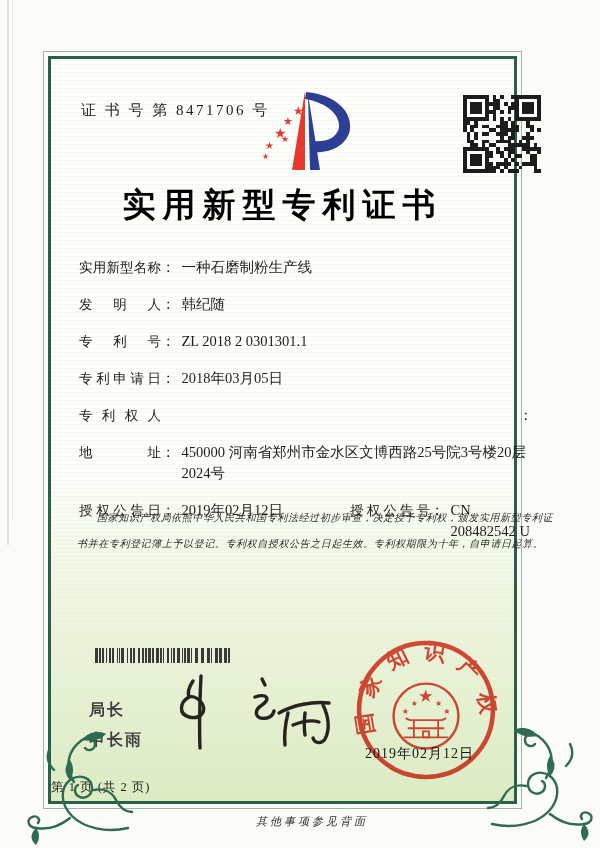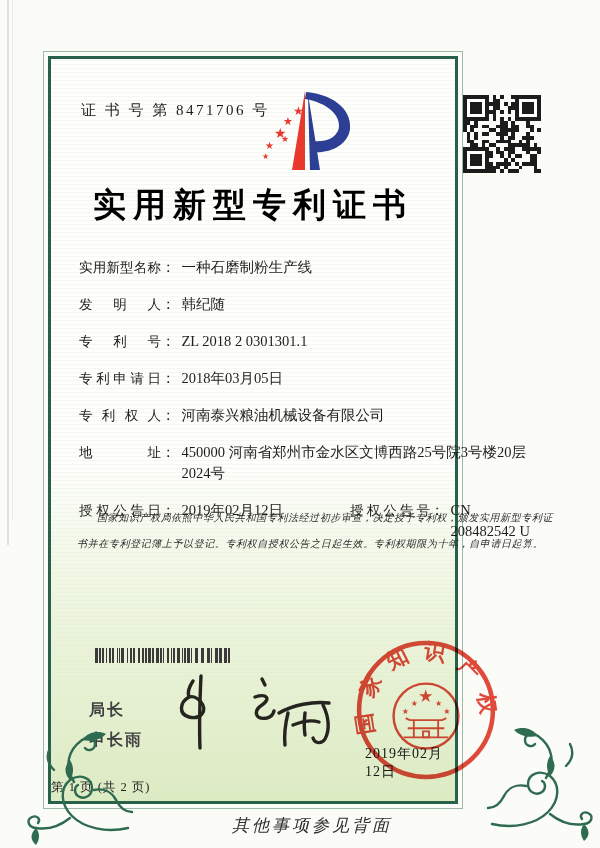--- a/index.html
+++ b/index.html
@@ -15,21 +15,21 @@
     background:#fbfbf8;
     font-family:"Liberation Serif","DejaVu Serif",serif;
     color:var(--ink);
     overflow:hidden;
   }
   .scan-edge{position:absolute;left:7px;top:0;width:2px;height:545px;background:#c4cfc6;opacity:.55;}
   .scan-edge-2{position:absolute;left:12px;top:0;width:1px;height:520px;background:#d6ddd6;opacity:.5;}
 
   
   .frame{
-    position:absolute;left:48px;top:56px;width:410px;height:748px;
+    position:absolute;left:48px;top:56px;width:469px;height:748px;
     border:3px solid var(--green);
     outline:1px solid var(--green-soft);
     outline-offset:4px;
     background:#fefefc;
   }
   .tint-stripes{
     position:absolute;inset:0;pointer-events:none;
     background:repeating-linear-gradient(0deg, rgba(120,170,95,.14) 0 1px, rgba(120,170,95,0) 1px 4px);
     opacity:.55;
   }
@@ -74,21 +74,21 @@
   
   .barcode{position:absolute;left:44px;top:589px;width:138px;height:15px;}
   .director{position:absolute;left:38px;top:636px;font-size:16px;font-weight:600;line-height:30px;color:#404040;letter-spacing:2px;}
   .signature{position:absolute;left:112px;top:606px;width:190px;height:96px;z-index:3;}
   .seal{position:absolute;left:302px;top:578px;width:146px;height:146px;opacity:.92;mix-blend-mode:multiply;z-index:2;}
   .seal-date{position:absolute;left:314px;top:686px;font-size:14px;letter-spacing:1px;color:#161616;z-index:4;font-weight:500;}
   .page-num{position:absolute;left:0;top:720px;width:100%;font-size:12.5px;letter-spacing:1px;color:#222;}
 
   .back-note{
     position:absolute;left:0;top:814px;width:100%;text-align:center;
-    font-size:17px;font-style:italic;letter-spacing:3px;color:#2e2e2e;padding-left:24px;
+    font-size:11px;font-style:italic;letter-spacing:3px;color:#2e2e2e;padding-left:24px;
   }
 
   .flourish{position:absolute;width:112px;height:116px;z-index:5;}
   .flourish-left{left:22px;top:730px;}
   .flourish-right{left:486px;top:726px;transform:scaleX(-1);}
 
   svg{display:block;width:100%;height:100%;}
 </style>
 </head>
 <body>
@@ -293,21 +293,20 @@
         <span class="fvalue">ZL 2018 2 0301301.1</span>
     </div>
     <div class="frow">
       <span class="flabel">专利申请日</span>
         <span class="fcolon">：</span>
         <span class="fvalue">2018年03月05日</span>
     </div>
     <div class="frow">
       <span class="flabel">专利权人</span>
         <span class="fcolon">：</span>
-        <span class="fvalue">河南泰兴粮油机械设备有限公司</span>
     </div>
     <div class="frow">
       <span class="flabel">地址</span>
         <span class="fcolon">：</span>
         <span class="fvalue">450000 河南省郑州市金水区文博西路25号院3号楼20层2024号</span>
     </div>
     <div class="frow frow-grant">
       <span class="fgroup fgroup-l">
         <span class="flabel">授权公告日</span>
           <span class="fcolon">：</span>

